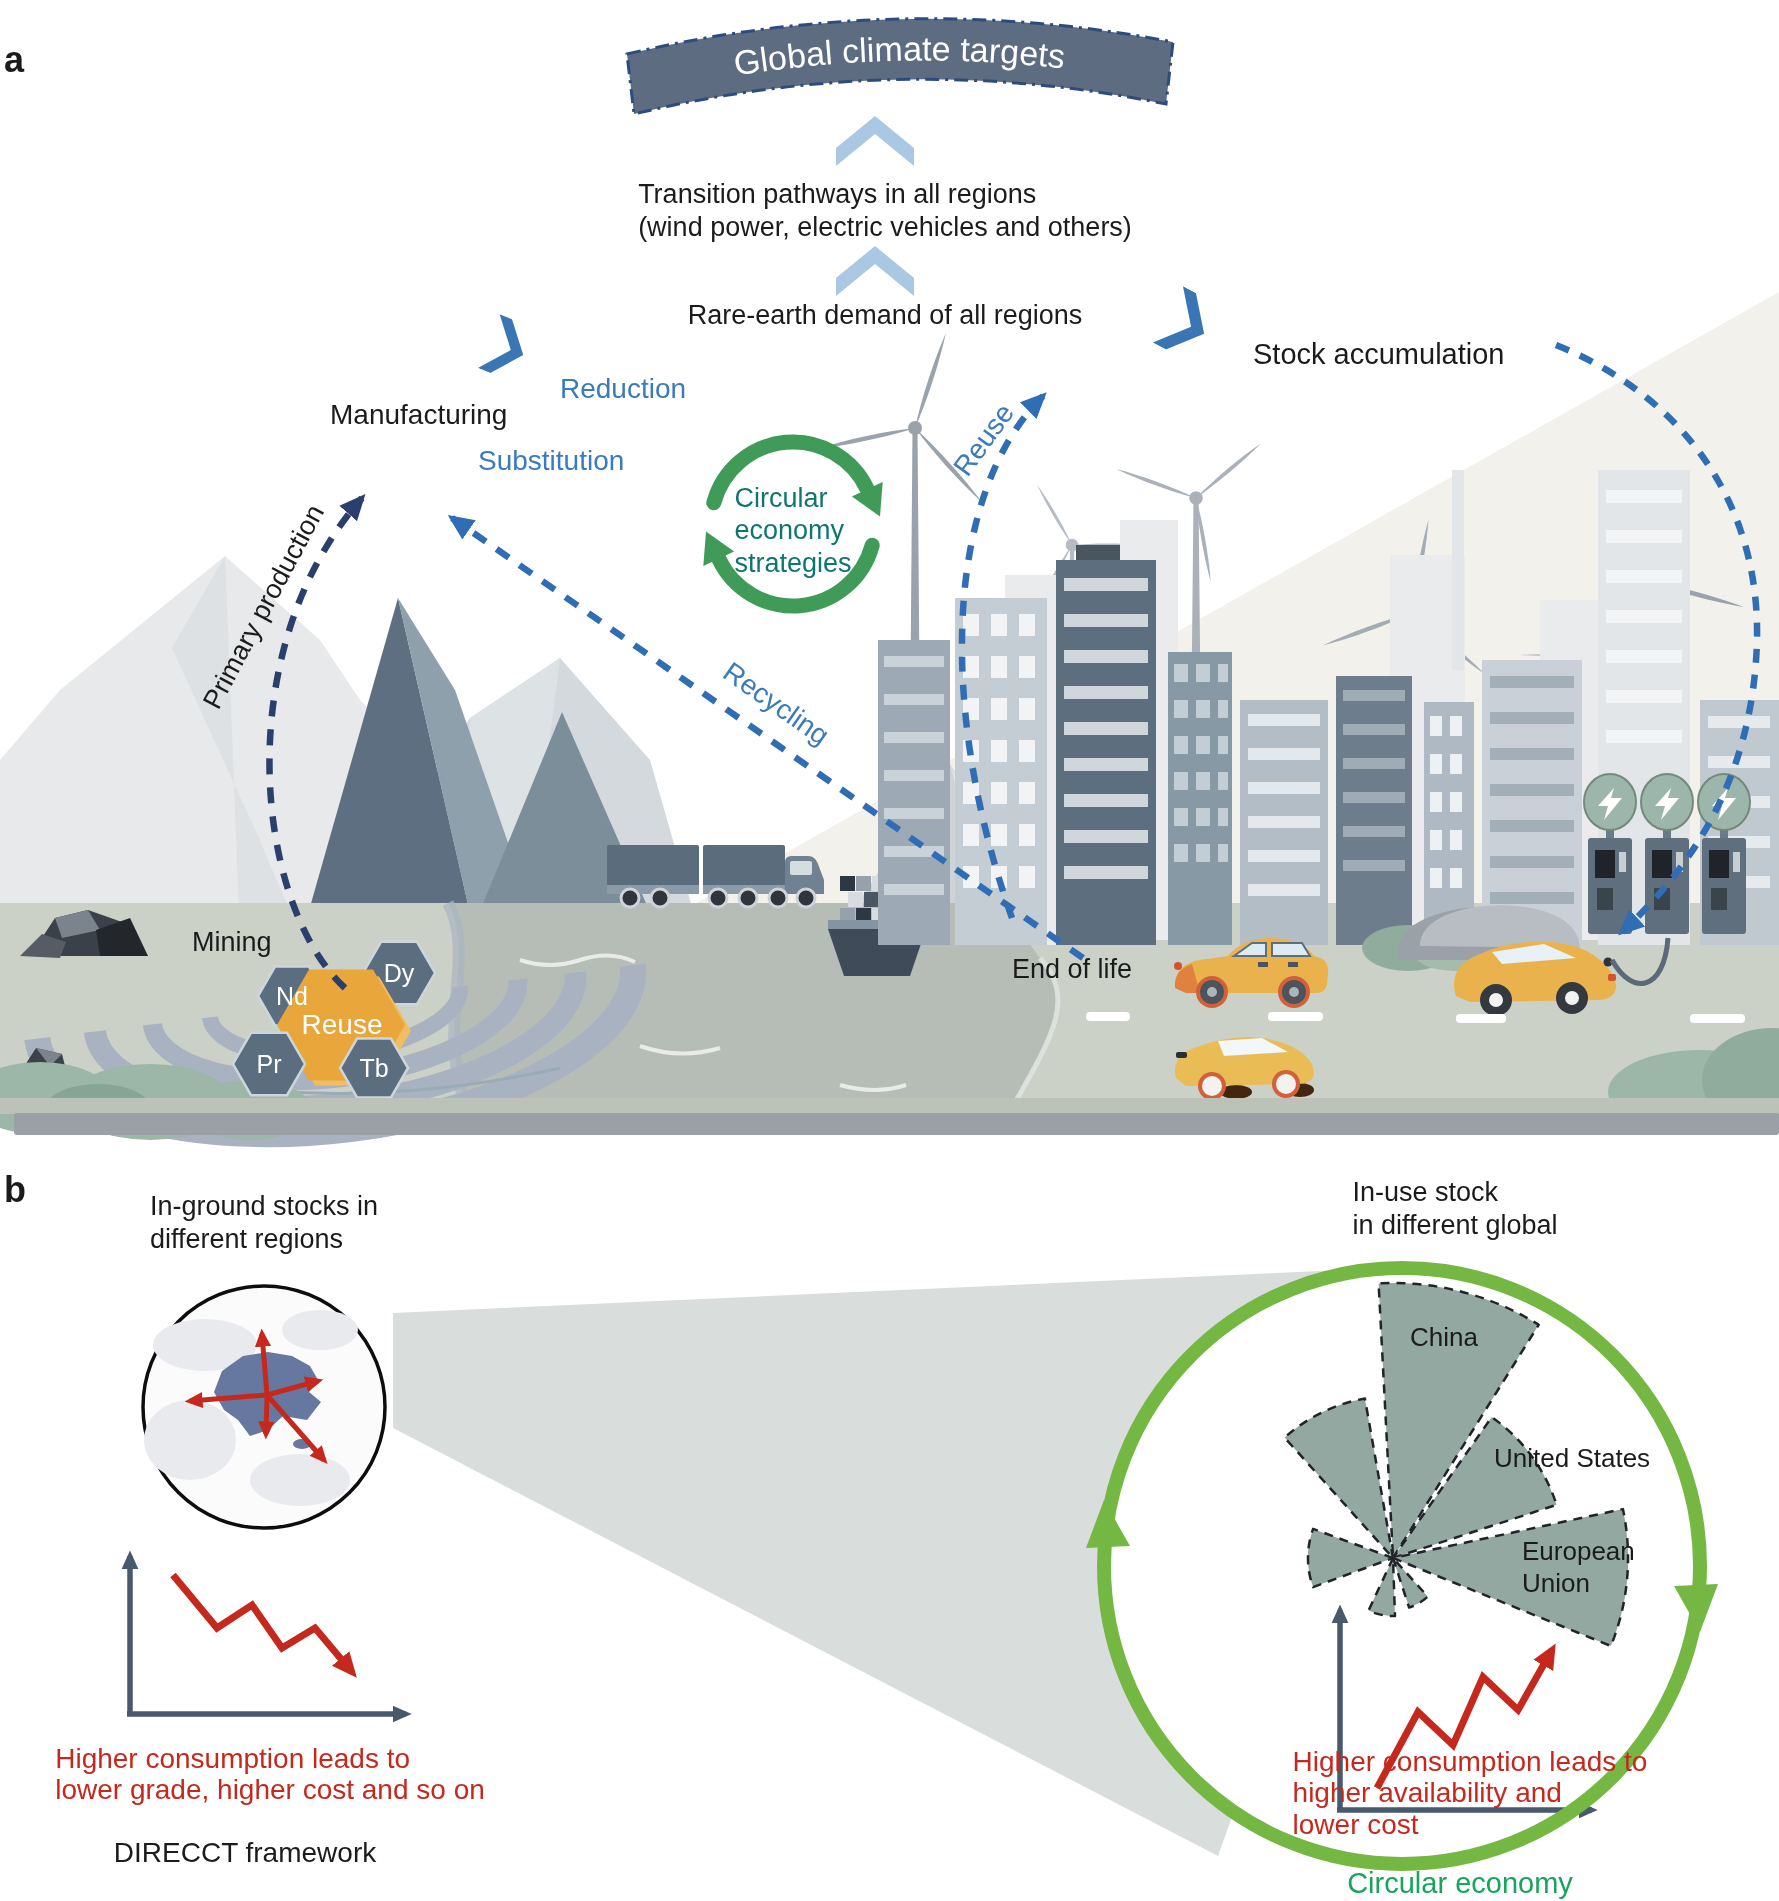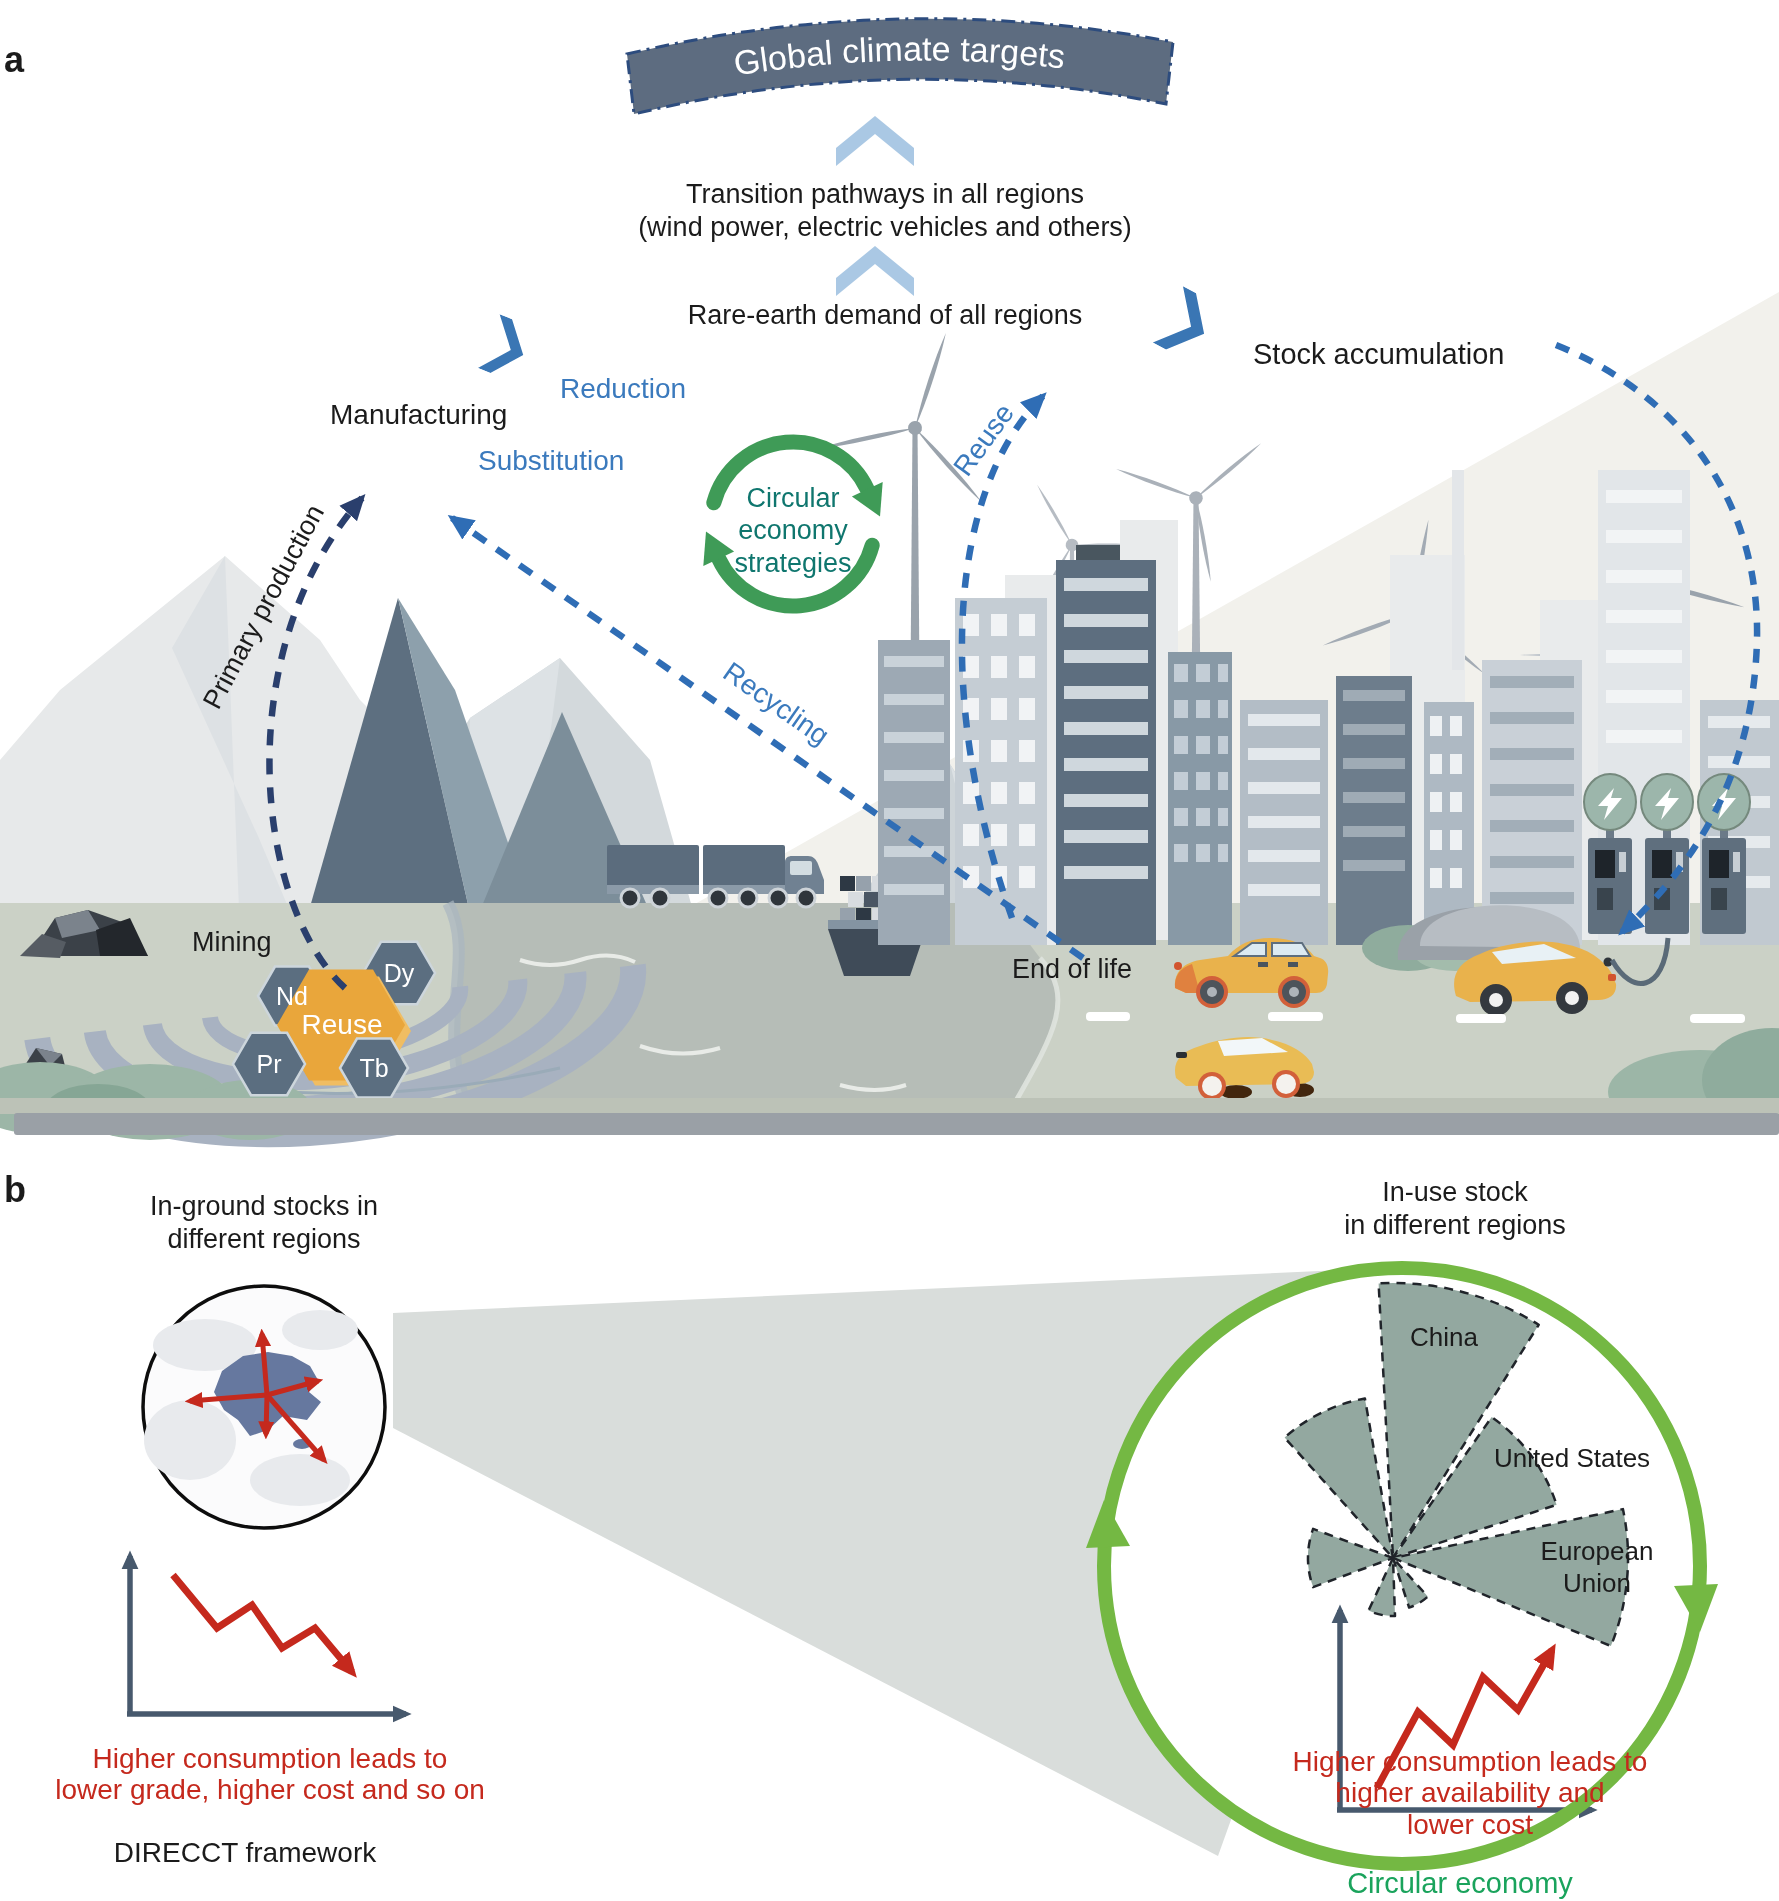--- a/index.html
+++ b/index.html
@@ -1,21 +1,21 @@
 <!DOCTYPE html>
 <html><head>
 <meta charset="utf-8">
 <style>
   html,body{margin:0;padding:0;background:#fff}
   #stage{position:relative;width:1779px;height:1901px;background:#ffffff;overflow:hidden;
          font-family:"Liberation Sans",sans-serif;color:#1b1b1b}
   svg.gfx{position:absolute;left:0;top:0}
   svg text{font-family:"Liberation Sans",sans-serif}
   .lbl{position:absolute;white-space:nowrap;font-size:27px;line-height:1.2}
-  .blk{position:absolute;text-align:center;transform:translateX(-50%);font-size:27px;line-height:1.22}
+  .blk{position:absolute;text-align:left;transform:translateX(-50%);font-size:27px;line-height:1.22}
   .blk span{display:block;white-space:nowrap}
   .rot{position:absolute;white-space:nowrap}
   .blue{color:#3b7abd}.green{color:#0f766e}.red{color:#c5291d}
   .panel-label{font-size:36px;font-weight:bold}
   .hexlbl{position:absolute;color:#fff;transform:translate(-50%,-50%);white-space:nowrap}
   #rose-g path{fill:#93a8a0;stroke:#20242a;stroke-width:2.5;stroke-dasharray:9 7;stroke-linejoin:round}
   .trend polyline{fill:none;stroke:#c5291d;stroke-width:7;stroke-linejoin:miter;marker-end:url(#ah-red)}
 </style>
 </head>
 <body>
@@ -529,21 +529,21 @@
 </div>
 <div class="blk red" style="left:270px;top:1744px;font-size:28px;line-height:1.1">
   <span>Higher consumption leads to</span>
   <span>lower grade, higher cost and so on</span>
 </div>
 <div class="blk" style="left:245px;top:1836px;font-size:28px">
   <span>DIRECCT framework</span>
 </div>
 <div class="blk" style="left:1455px;top:1176px">
   <span>In-use stock</span>
-  <span>in different regions</span>
+  <span>in different global</span>
 </div>
 <div class="lbl" style="left:1410px;top:1322px;font-size:26px">China</div>
 <div class="lbl" style="left:1494px;top:1443px;font-size:26px">United States</div>
 <div class="blk" style="left:1597px;top:1536px;font-size:26px;width:150px;white-space:normal">
   <span style="white-space:normal">European Union</span>
 </div>
 <div class="blk red" style="left:1470px;top:1746px;font-size:28px;line-height:1.12">
   <span>Higher consumption leads to</span>
   <span>higher availability and</span>
   <span>lower cost</span>

